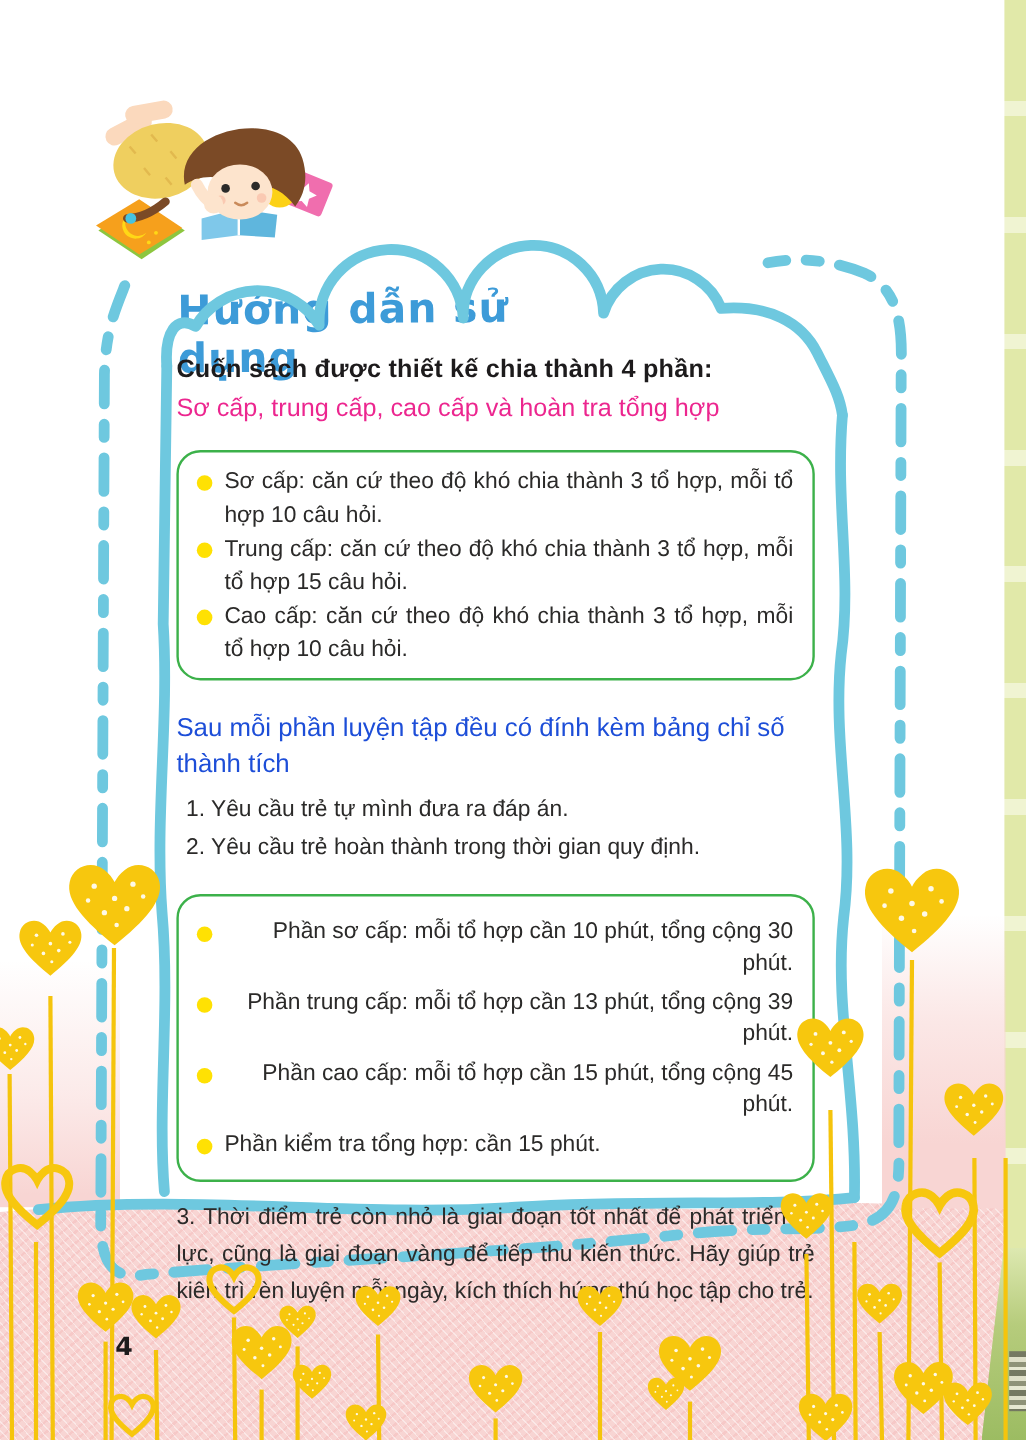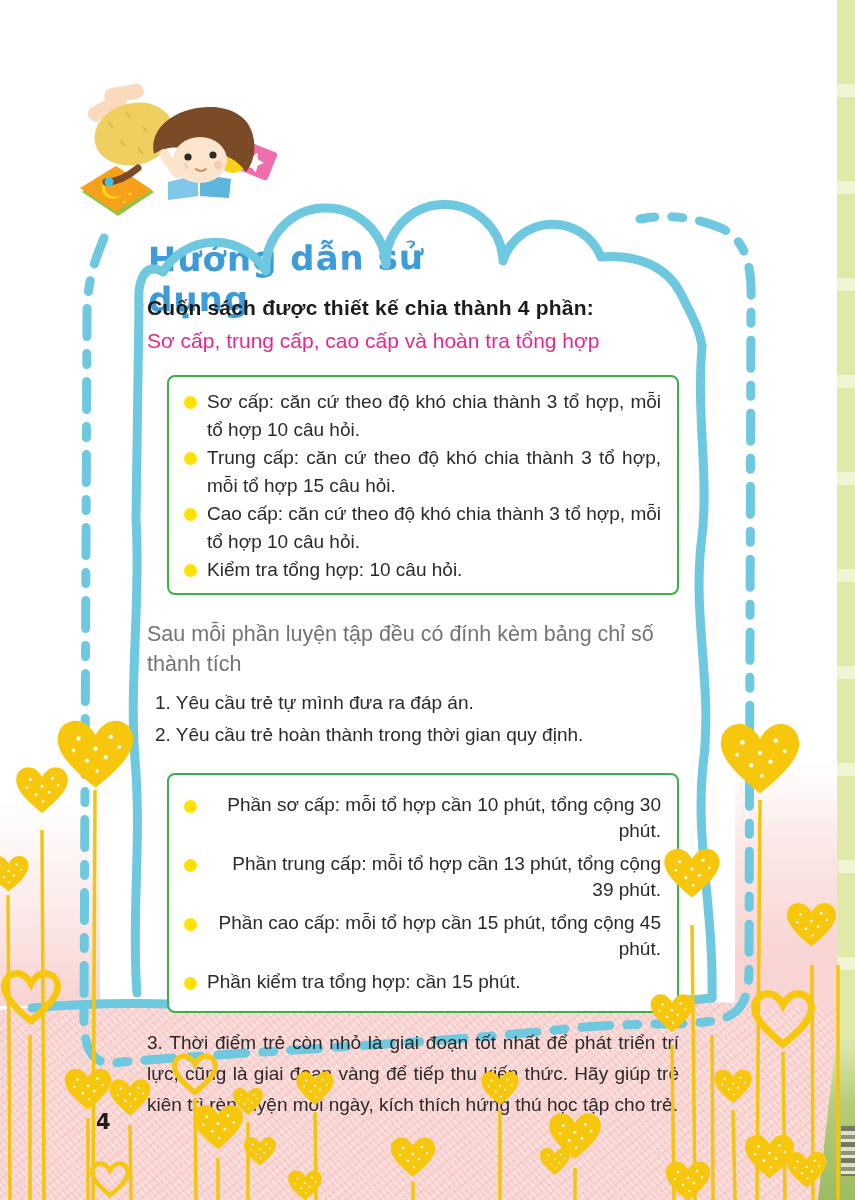--- a/index.html
+++ b/index.html
@@ -48,32 +48,32 @@
   .title{
     position:absolute;left:148px;top:238px;width:340px;
     font-family:"DejaVu Sans",sans-serif;font-weight:bold;font-size:34px;
     color:#3d9bd8;letter-spacing:1px;transform:rotate(-0.5deg);
   }
   
   .content{position:absolute;left:147px;top:296px;width:532px;z-index:4;}
   .intro-1{font-size:21px;font-weight:bold;color:#1d1b1c;letter-spacing:.2px;}
   .intro-2{font-size:21px;color:#ec268f;margin-top:9px;}
   .green-box{
-    border:2px solid #3cb14a;border-radius:8px;background:#fff;
-    padding:11px 16px 9px 13px;margin-top:22px;margin-left:20px;
+    border:2px solid #3cb14a;border-radius:20px;background:#fff;
+    padding:11px 16px 9px 13px;margin-top:22px;
   }
   .bullet-row{display:flex;align-items:flex-start;}
   .dot{
     flex:0 0 13px;width:13px;height:13px;border-radius:50%;
     background:#ffe103;margin:8px 10px 0 2px;
   }
   .b-text{font-size:19px;line-height:28px;text-align:justify;}
   .box2 .bullet-row{margin:6px 0 7px 0;}
   .box2 .b-text{line-height:26px;text-align:right;}
-  .h2-pink{font-size:21.5px;color:#737373;line-height:30px;margin-top:24px;font-weight:500;}
+  .h2-pink{font-size:21.5px;color:#1d4ed8;line-height:30px;margin-top:24px;font-weight:500;}
   .step{font-size:19px;line-height:32px;margin-left:8px;}
   .steps{margin-top:8px;}
   .note{font-size:19px;line-height:31px;text-align:justify;margin-top:14px;}
   
   .page-num{
     position:absolute;left:96px;top:1110px;z-index:6;
     font-family:"DejaVu Sans",sans-serif;font-weight:bold;font-size:21px;color:#1d1b1c;
   }.z2{z-index:2}.z5{z-index:5}
 </style>
 </head>
@@ -248,24 +248,20 @@
         <div class="b-text">Sơ cấp: căn cứ theo độ khó chia thành 3 tổ hợp, mỗi tổ hợp 10 câu hỏi.</div>
       </div>
       <div class="bullet-row">
         <span class="dot"></span>
         <div class="b-text">Trung cấp: căn cứ theo độ khó chia thành 3 tổ hợp, mỗi tổ hợp 15 câu hỏi.</div>
       </div>
       <div class="bullet-row">
         <span class="dot"></span>
         <div class="b-text">Cao cấp: căn cứ theo độ khó chia thành 3 tổ hợp, mỗi tổ hợp 10 câu hỏi.</div>
       </div>
-      <div class="bullet-row">
-        <span class="dot"></span>
-        <div class="b-text">Kiểm tra tổng hợp: 10 câu hỏi.</div>
-      </div>
     </div>
 
     <div class="h2-pink">Sau mỗi phần luyện tập đều có đính kèm bảng chỉ số thành tích</div>
     <div class="steps">
       <div class="step">1. Yêu cầu trẻ tự mình đưa ra đáp án.</div>
       <div class="step">2. Yêu cầu trẻ hoàn thành trong thời gian quy định.</div>
     </div>
 
     <div class="green-box box2">
       <div class="bullet-row">

